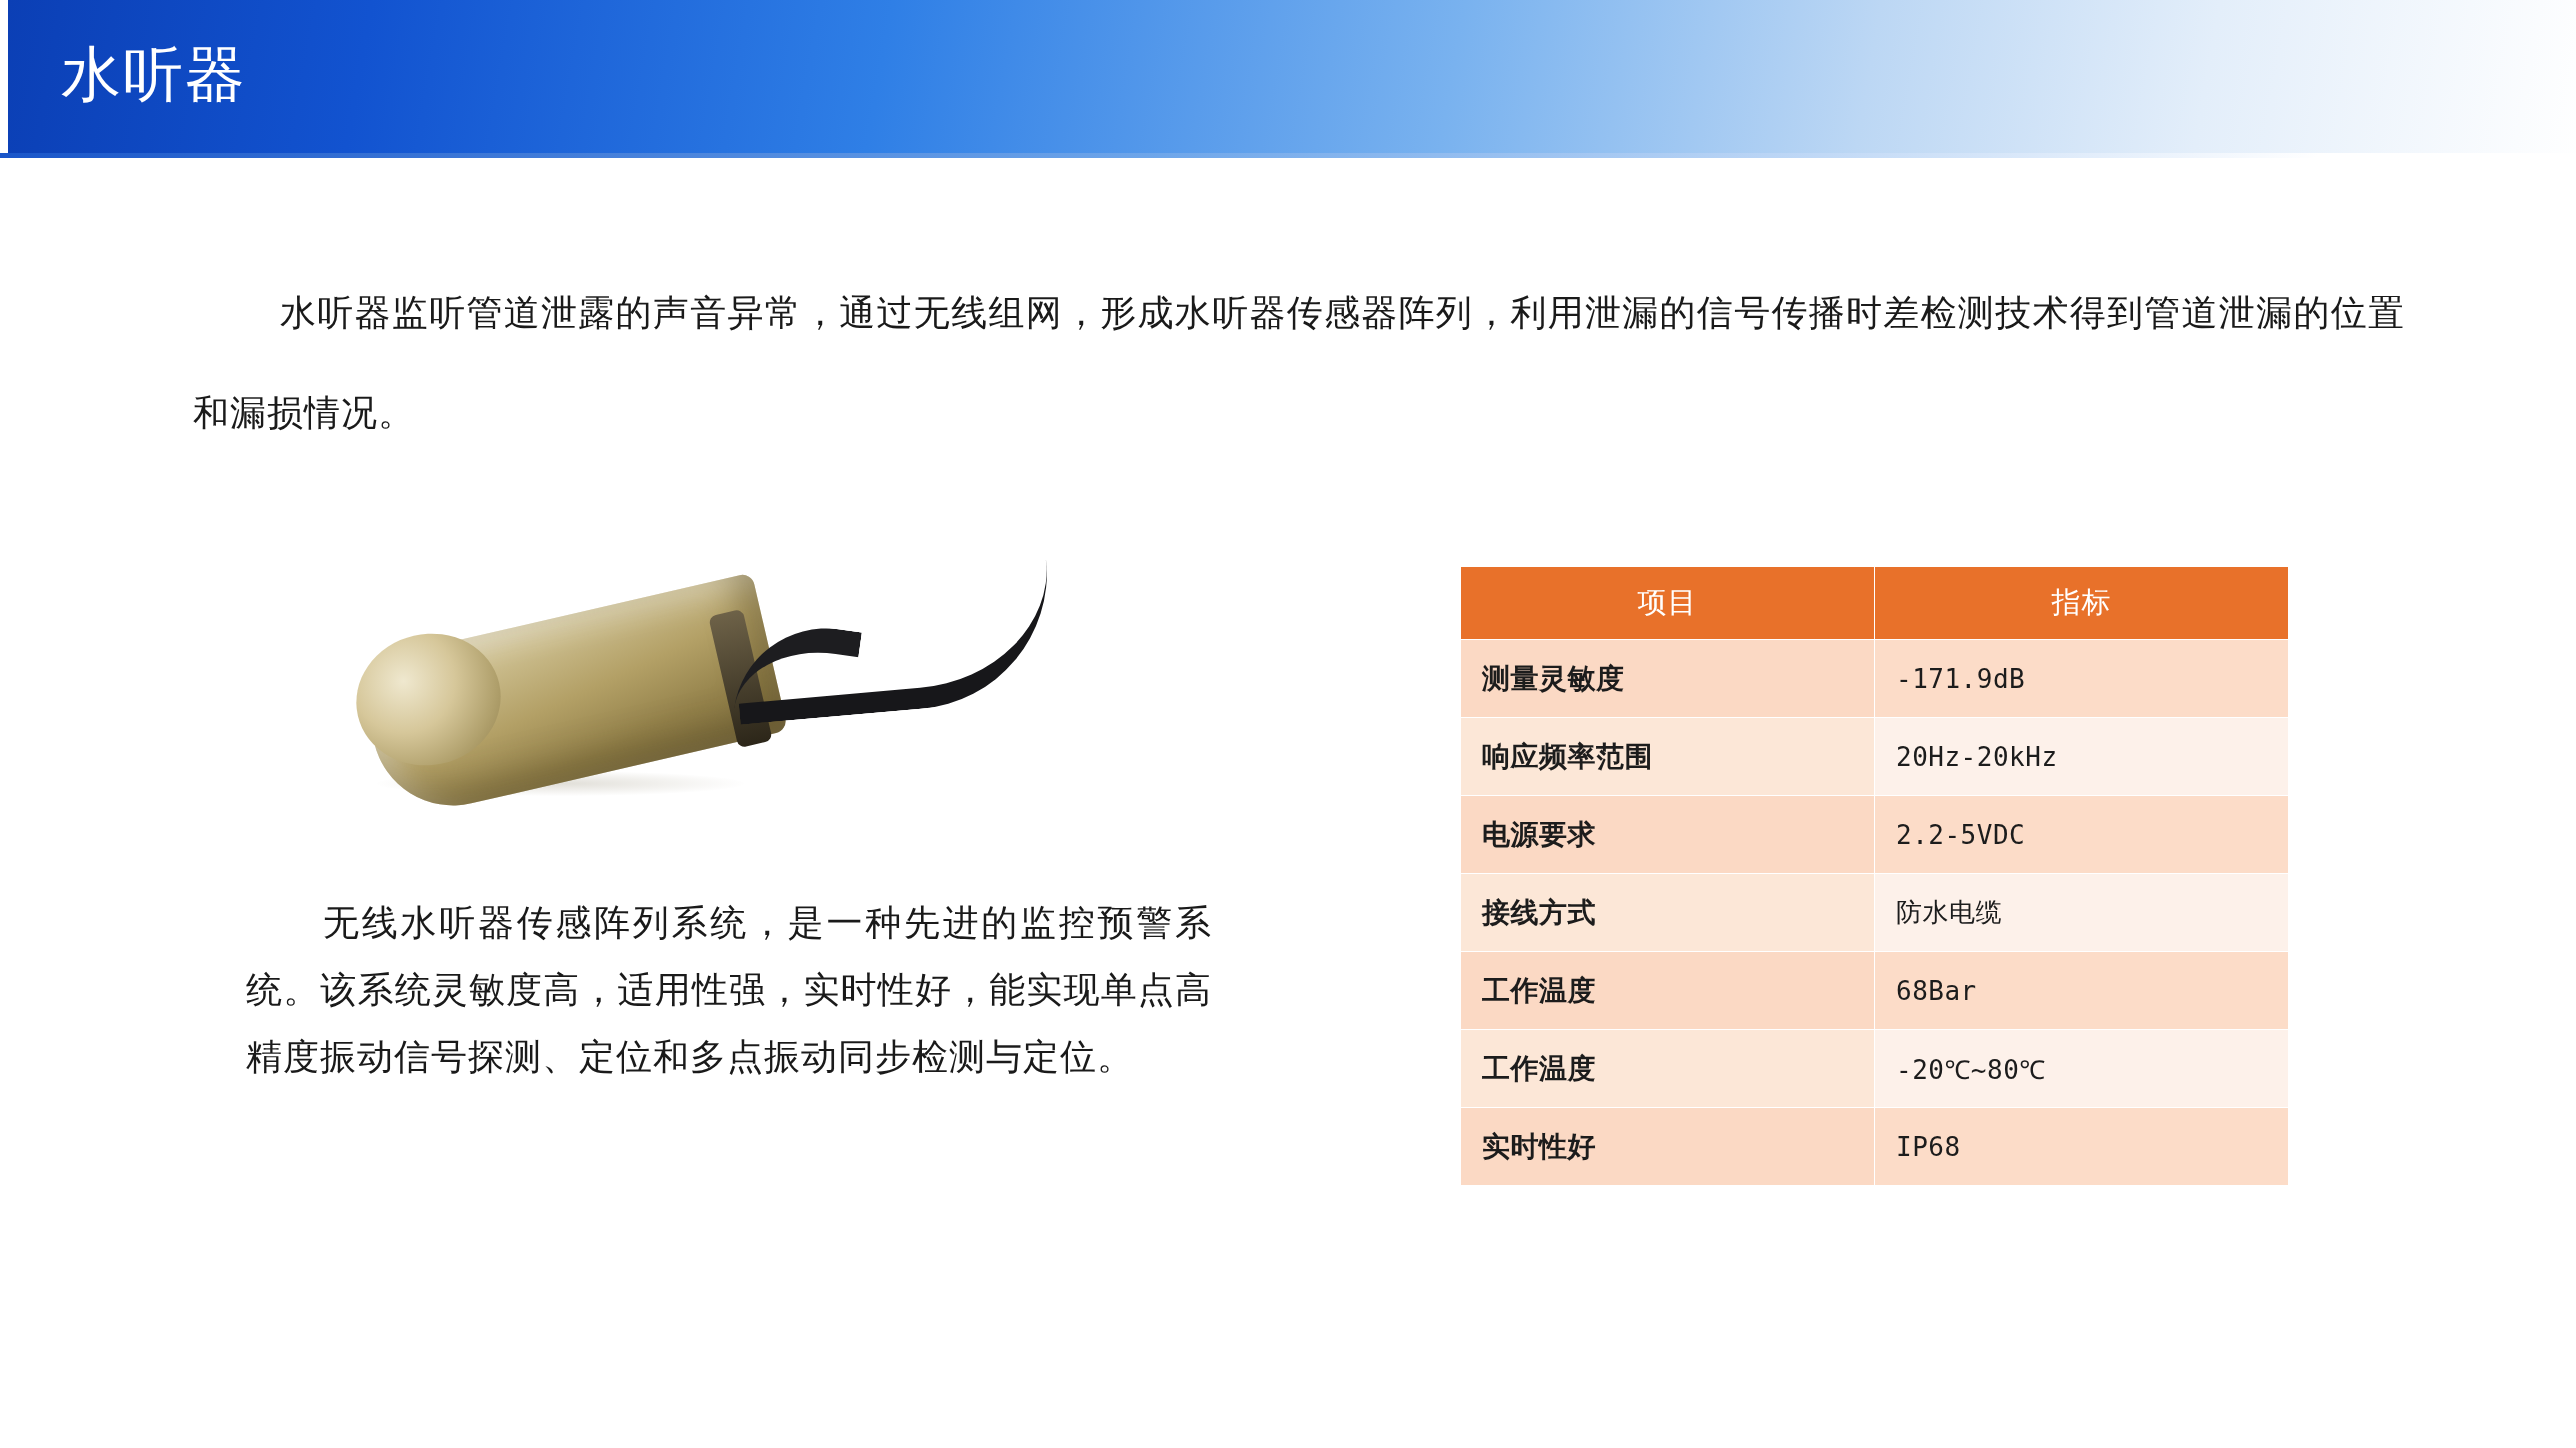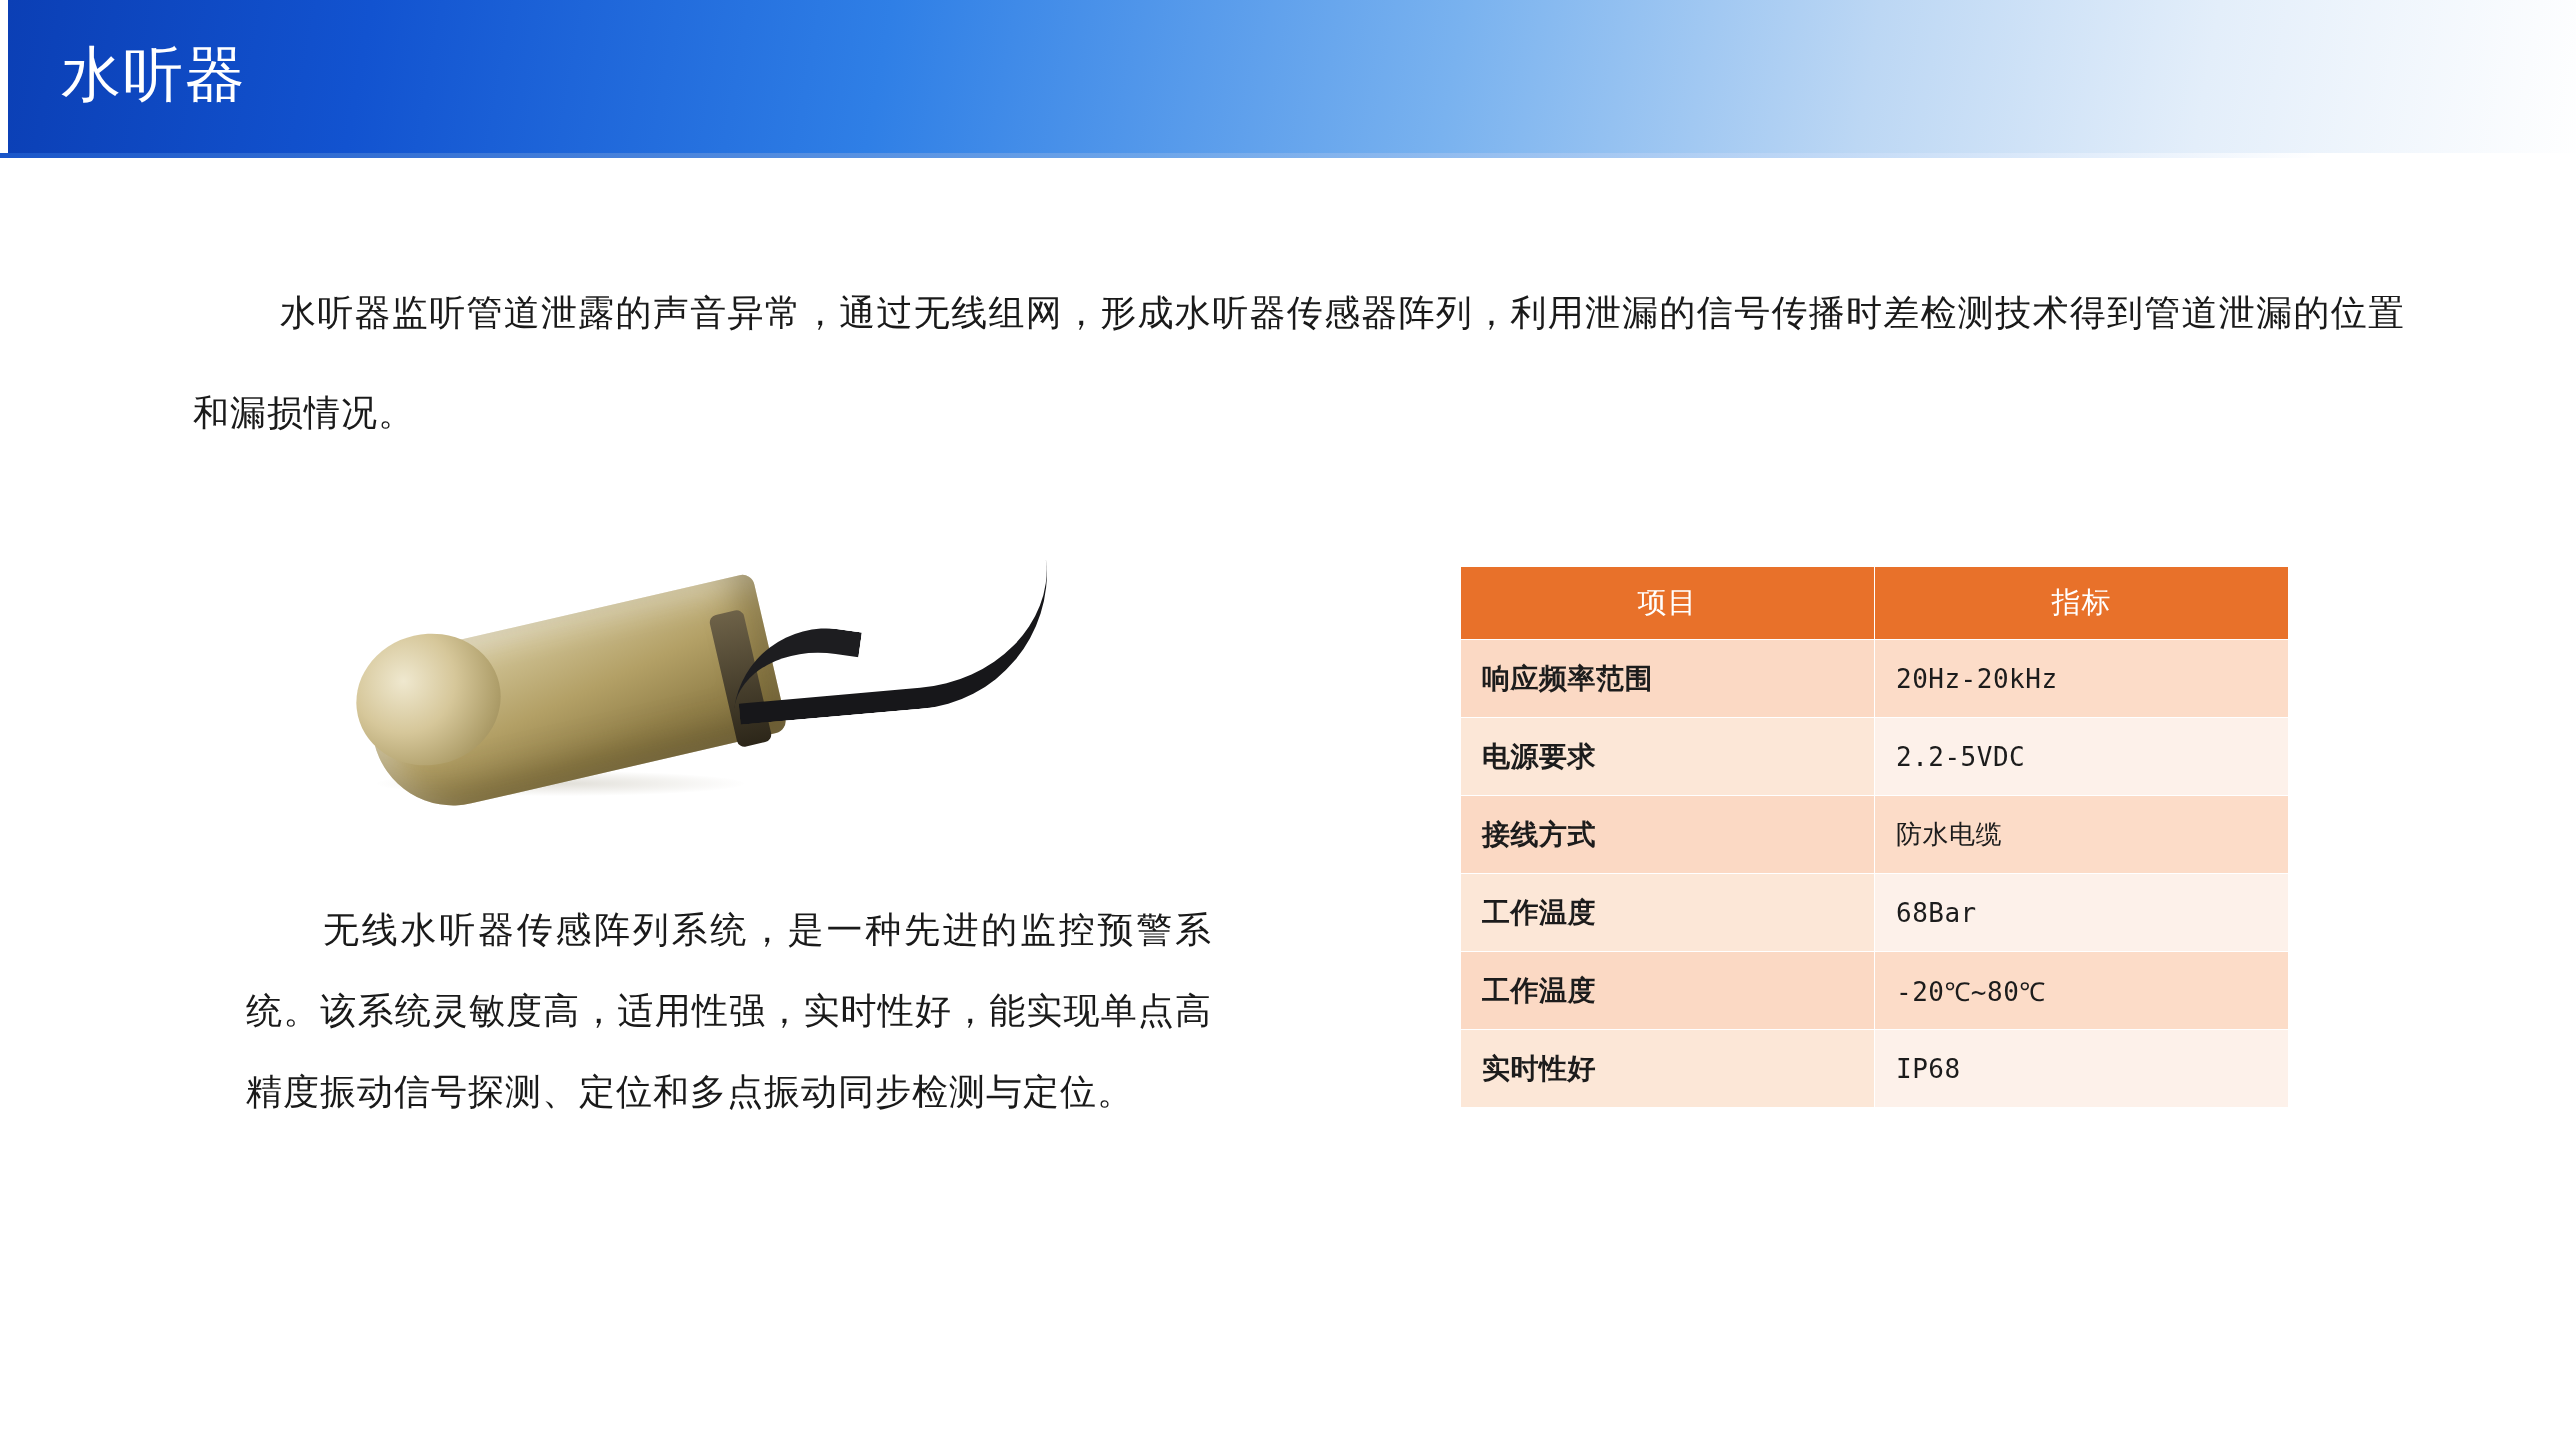--- a/index.html
+++ b/index.html
@@ -137,21 +137,21 @@
     background: radial-gradient(ellipse at center, rgba(120,110,80,0.22) 0%, rgba(255,255,255,0) 72%);
   }
 
   
   .body-text {
     position: absolute;
     left: 246px;
     top: 889px;
     width: 966px;
     font-size: 36px;
-    line-height: 81px;
+    line-height: 67px;
     color: #1a1a1a;
     text-indent: 77px;
     text-align: justify;
     letter-spacing: 1px;
   }
 
   
   .spec-table {
     position: absolute;
     left: 1460px;
@@ -214,20 +214,24 @@
 
 <table class="spec-table">
   <thead>
     <tr>
       <th>项目</th>
       <th>指标</th>
     </tr>
   </thead>
   <tbody>
     <tr>
+      <td class="item">测量灵敏度</td>
+      <td class="value">-171.9dB</td>
+    </tr>
+    <tr>
       <td class="item">响应频率范围</td>
       <td class="value">20Hz-20kHz</td>
     </tr>
     <tr>
       <td class="item">电源要求</td>
       <td class="value">2.2-5VDC</td>
     </tr>
     <tr>
       <td class="item">接线方式</td>
       <td class="value">防水电缆</td>

